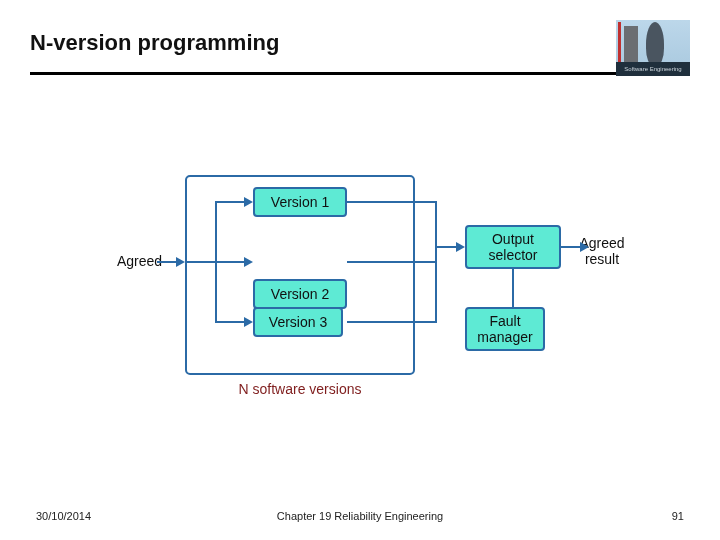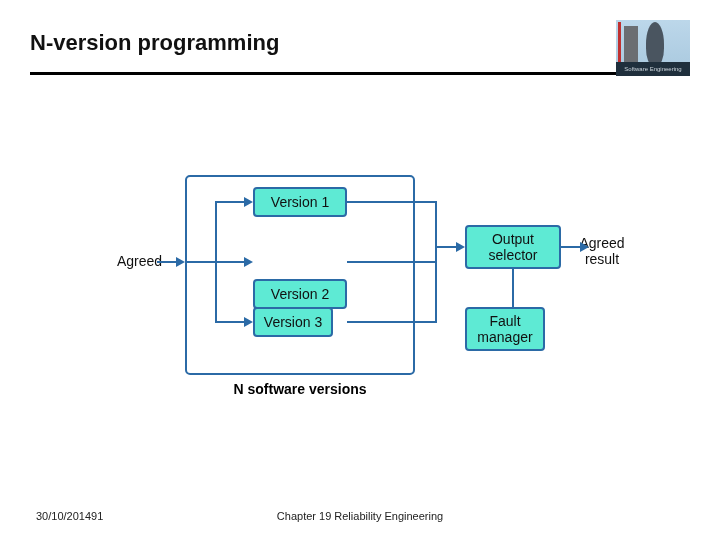--- a/index.html
+++ b/index.html
@@ -7,32 +7,32 @@
   .slide { position:relative; width:720px; height:540px; }
   .header { position:absolute; left:30px; top:30px; right:40px; }
   .title { font-size:22px; font-weight:600; color:#111; }
   .rule { position:absolute; left:30px; right:30px; top:72px; height:2.5px; background:#000; }
   .logo { position:absolute; right:30px; top:20px; width:74px; height:56px; }
   .logo .sky { position:absolute; inset:0; background:linear-gradient(#bcd7ea,#a8c8de); }
   .logo .b1 { position:absolute; left:8px; top:6px; width:14px; height:38px; background:#6b6e72; }
   .logo .b2 { position:absolute; left:30px; top:2px; width:18px; height:44px; background:#4a5560; border-radius:50% 50% 40% 40%; }
   .logo .cr { position:absolute; left:2px; top:2px; width:3px; height:44px; background:#c03030; }
   .logo .band { position:absolute; left:0; right:0; bottom:0; height:14px; background:#1f2f3c; color:#cdd6dd; font-size:6px; display:flex; align-items:center; justify-content:center; }
-  .footer { position:absolute; left:36px; right:36px; bottom:18px; display:flex; justify-content:flex-start; font-size:11px; color:#222; }
+  .footer { position:absolute; left:36px; right:36px; bottom:18px; display:flex; justify-content:space-between; font-size:11px; color:#222; }
   .footer .center { position:absolute; left:0; right:0; text-align:center; }
 
   
   .diagram { position:absolute; left:75px; top:165px; width:560px; height:240px; }
   .diagram div { position:absolute; }
   .outer { left:110px; top:10px; width:230px; height:200px; border:2px solid #2b6aa6; border-radius:5px; }
-  .caption { left:110px; top:216px; width:230px; text-align:center; font-size:14px; color:#000000;font-weight:bold; }
+  .caption { left:110px; top:216px; width:230px; text-align:center; font-size:14px; color:#7f1d1d; }
   .node { border:2px solid #2b6aa6; border-radius:4px; background:#5eead4; display:flex; align-items:center; justify-content:center; font-size:14px; color:#111; text-align:center; line-height:1.15; }
   .v1 { left:178px; top:22px; width:94px; height:30px; }
   .v2 { left:178px; top:82px; width:94px; height:30px;margin-top:32px; }
-  .v3 { left:178px; top:142px; width:80px; height:30px; }
+  .v3 { left:178px; top:142px; width:90px; height:30px; }
   .osel { left:390px; top:60px; width:96px; height:44px; }
   .fmgr { left:390px; top:142px; width:80px; height:44px; }
   .lbl-input { left:42px; top:88px; font-size:14px; color:#111; }
   .lbl-agreed { left:498px; top:70px; width:58px; font-size:14px; color:#111; text-align:center; line-height:1.15; }
   
   .h { height:2px; background:#2b6aa6; }
   .v { width:2px; background:#2b6aa6; }
   .ah-r { width:0; height:0; border-top:5px solid transparent; border-bottom:5px solid transparent; border-left:9px solid #2b6aa6; }
 </style>
 </head>

